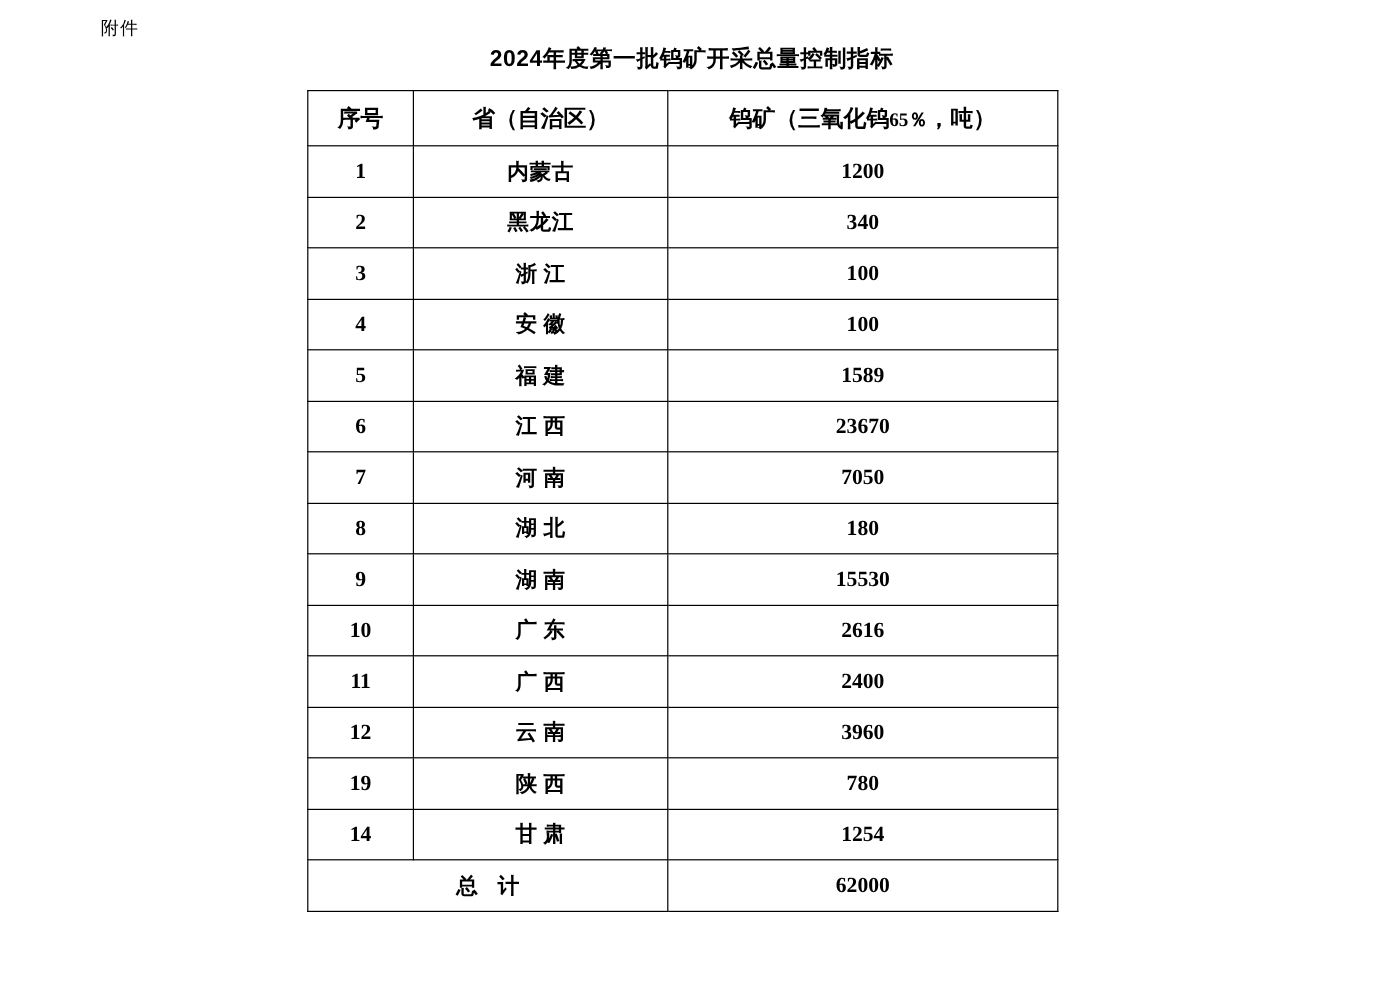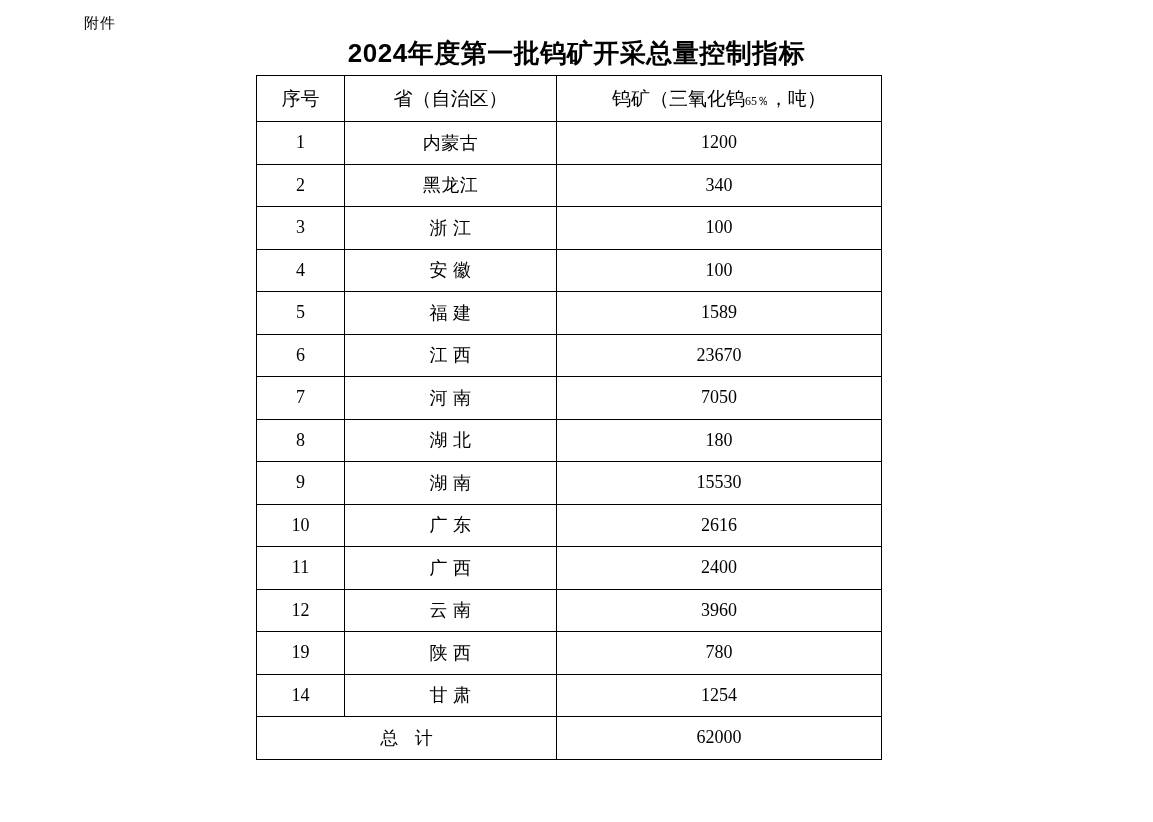--- a/index.html
+++ b/index.html
@@ -25,61 +25,61 @@
     letter-spacing: 1px;
     padding-left: 28px;
   }
   .doc-title {
     position: absolute;
     left: 0;
     top: 36px;
     width: 1153px;
     text-align: center;
     font-family: "Liberation Sans", sans-serif;
-    font-size: 26px;
+    font-size: 19px;
     font-weight: 700;
     letter-spacing: 0.5px;
   }
   .table-wrap {
     position: absolute;
     left: 256px;
     top: 75px;
     width: 625px;
   }
   table.main-table {
     border-collapse: collapse;
     width: 625px;
     table-layout: fixed;
   }
   table.main-table td, table.main-table th {
     border: 1px solid #000000;
     text-align: center;
     vertical-align: middle;
     font-size: 18px;
-    font-weight: normal;
+    font-weight: bold;
     padding: 0;
   }
   table.main-table thead th {
     height: 45px;
     font-size: 19px;
   }
   table.main-table tbody td {
     height: 41.5px;
   }
   .col-seq { width: 88px; }
   .col-prov { width: 212px; }
   .col-val { width: 325px; }
 
   .prov-name {
     display: inline-block;
     letter-spacing: 0.5px;
     text-align: center;
   }
   .unit-sub {
-    font-size: 12px;
+    font-size: 16px;
   }
   .total-label {
     letter-spacing: 6px;
     padding-left: 6px;
   }
   .total-row td {
     height: 46px;
     font-size: 19px;
   }
 </style>

